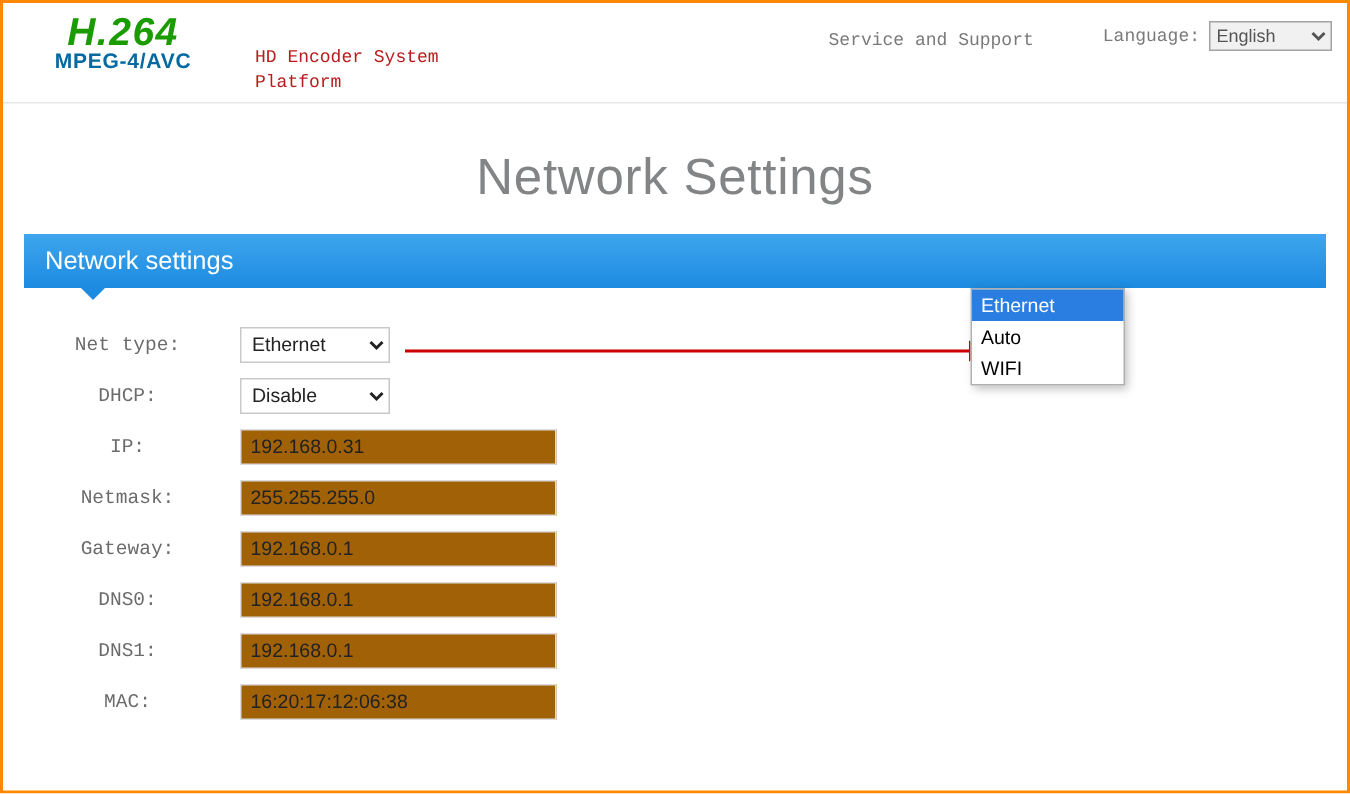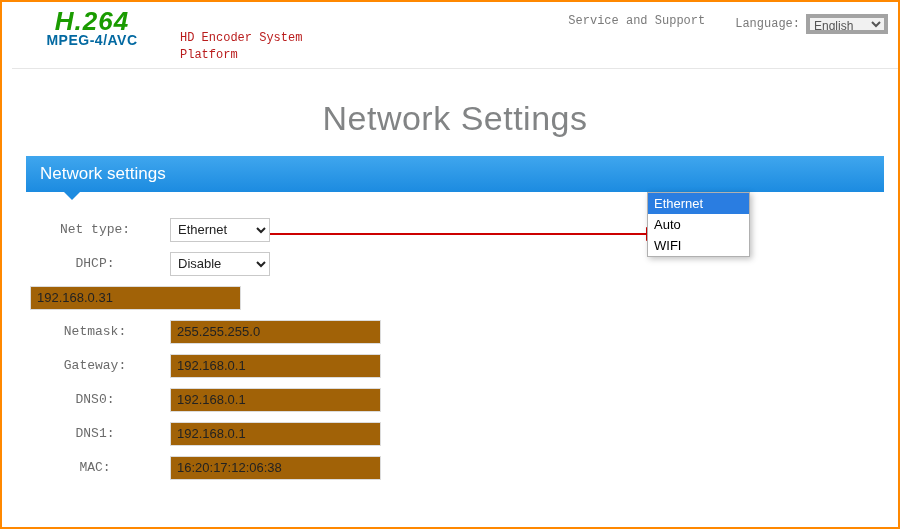--- a/index.html
+++ b/index.html
@@ -9,21 +9,20 @@
     width: 900px;
     height: 529px;
     overflow: hidden;
   }
   .outer {
     width: 900px;
     height: 529px;
     border: 2px solid #ff8800;
     background: #fff;
     position: relative;
-    padding-left: 10px;
   }
   .header {
     display: flex;
     align-items: flex-start;
     padding: 6px 10px 4px 10px;
     border-bottom: 1px solid #e6e6e6;
     background: #fff;
   }
   .logo-block {
     width: 140px;
@@ -50,34 +49,34 @@
     color: #b91c1c;
     font-family: Liberation Mono, monospace;
     font-size: 12px;
     line-height: 1.4;
     margin-left: 18px;
     margin-top: 22px;
   }
   .header-right {
     margin-left: auto;
     display: flex;
-    align-items: flex-start;
-    gap: 30px;
+    align-items: flex-end;
+    gap: 46px;
     font-family: "Courier New", monospace;
     font-size: 12px;
     color: #7a7a7a;
     margin-top: 6px;
   }
   .lang-wrap { display: flex; align-items: center; gap: 6px; }
   select.lang-select {
     width: 82px;
     height: 20px;
     font-size: 12px;
     background: #f1f1f1;
-    border: 4px solid #a3a3a3;
+    border: 1px solid #a3a3a3;
     color: #555;
   }
 
   .page-title-wrap {
     text-align: center;
     position: relative;
     margin: 30px 0 18px 0;
   }
   .page-title {
     display: inline-block;
@@ -236,20 +235,21 @@
     </div>
 
     <div class="form-row">
       <div class="form-label">DHCP:</div>
       <select class="form-select">
         <option>Disable</option>
       </select>
     </div>
 
     <div class="form-row">
+      <div class="form-label">IP:</div>
       <input class="form-input" type="text" value="192.168.0.31" style="">
     </div>
 
     <div class="form-row">
       <div class="form-label">Netmask:</div>
       <input class="form-input" type="text" value="255.255.255.0" style="">
     </div>
 
     <div class="form-row">
       <div class="form-label">Gateway:</div>

